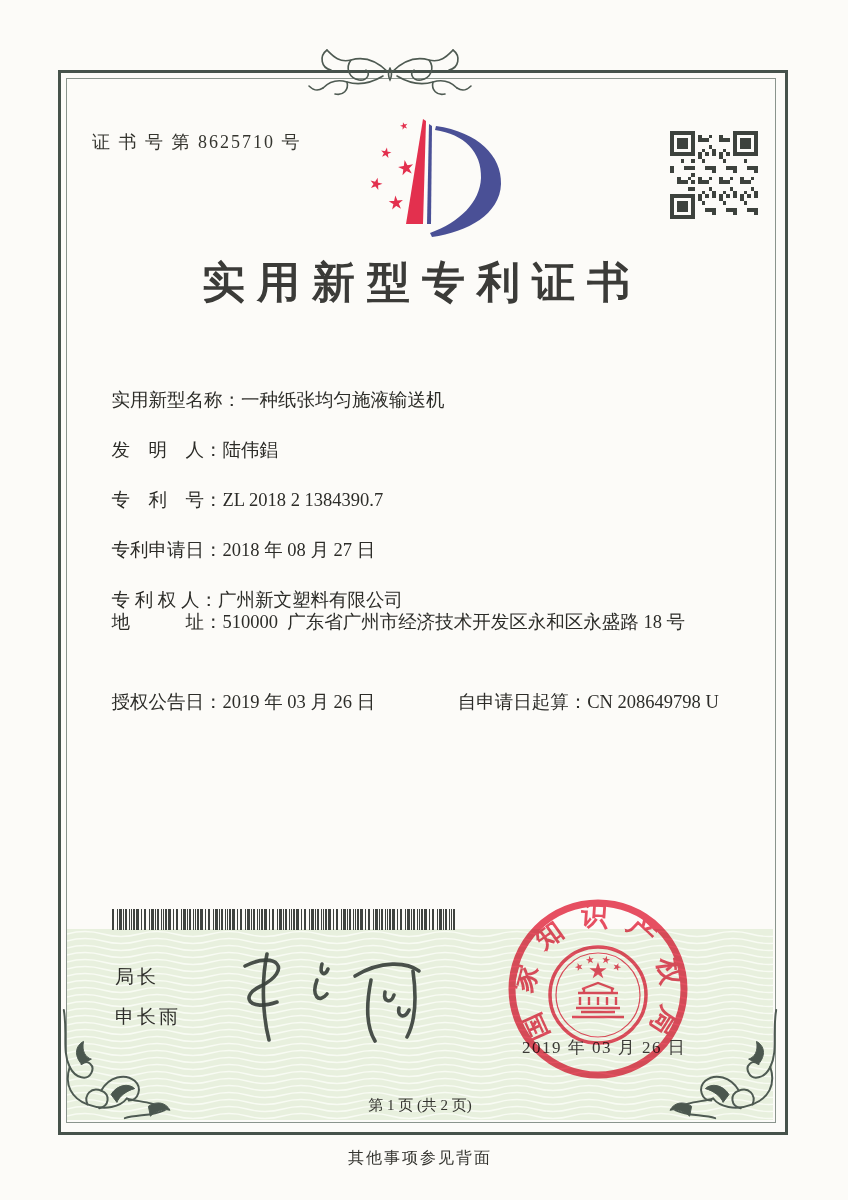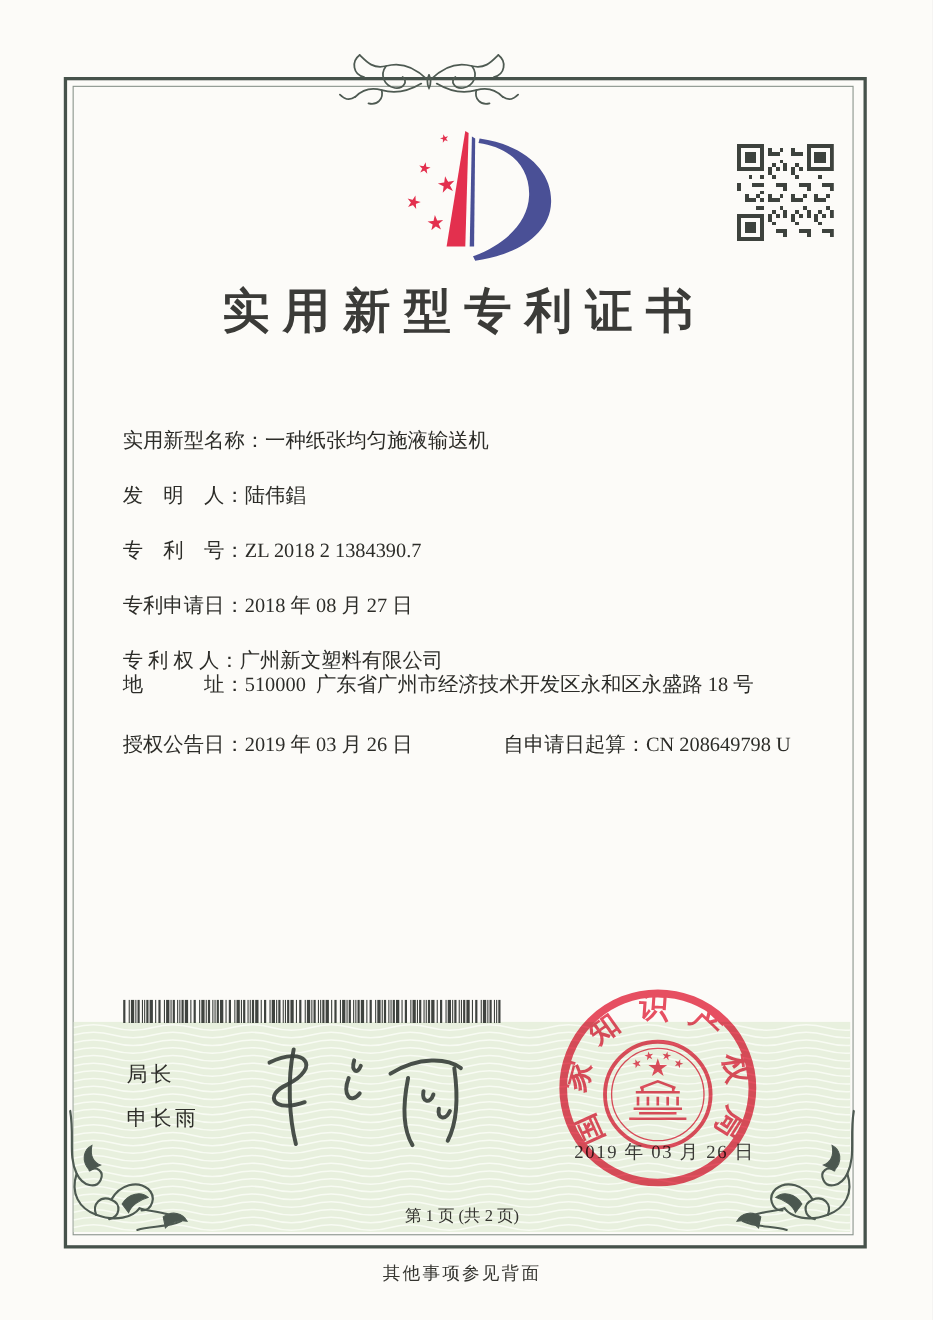--- a/index.html
+++ b/index.html
@@ -131,20 +131,21 @@
       <path d="M74 92 C86 96 100 94 112 104 C100 110 84 108 72 112"></path>
       <path d="M48 84 C56 70 72 66 82 74 C90 81 86 94 76 94"></path>
     </g>
     <g fill="#4b574f">
       <path d="M28 57 C20 48 22 38 30 34 C28 44 32 50 38 52 Z"></path>
       <path d="M58 88 C64 78 76 76 82 82 C74 84 66 90 64 96 Z"></path>
       <path d="M96 100 C104 94 114 96 118 104 C110 102 102 106 98 110 Z"></path>
     </g>
   </svg>
 
+  <div class="abs cert-no">证 书 号 第 8625710 号</div>
 
   <svg class="abs" style="left:350px;top:106px" width="175" height="132" viewBox="0 0 175 132">
     <defs>
       <path id="star" d="M0 -1 L0.5878 0.809 L-0.9511 -0.309 L0.9511 -0.309 L-0.5878 0.809 Z"></path>
     </defs>
     <g fill="#e3304e">
       <use href="#star" transform="translate(54,20) rotate(-15) scale(4)"></use>
       <use href="#star" transform="translate(36,47) rotate(10) scale(5.5)"></use>
       <use href="#star" transform="translate(56,62) rotate(-10) scale(8)"></use>
       <use href="#star" transform="translate(26,78) rotate(15) scale(6.5)"></use>
@@ -372,21 +373,21 @@
   </div>
   <div class="abs row" style="top:516px">
     <span class="lbl">专利申请日：</span><span class="val">2018 年 08 月 27 日</span>
   </div>
   <div class="abs row" style="top:566px">
     <span class="lbl">专 利 权 人：</span><span class="val">广州新文塑料有限公司</span>
   </div>
   <div class="abs row" style="top:588px">
     <span class="lbl">地　　　址：</span><span class="val">510000  广东省广州市经济技术开发区永和区永盛路 18 号</span>
   </div>
-  <div class="abs row" style="top:643px">
+  <div class="abs row" style="top:668px">
     <span>授权公告日：</span><span>2019 年 03 月 26 日</span>
     <span class="grant-col2">
       <span>自申请日起算：</span><span>CN 208649798 U</span>
     </span>
   </div>
 
 
   <div id="barcode" class="abs barcode">
       <i style="left:0px;width:2px"></i>
       <i style="left:5px;width:1px"></i>

